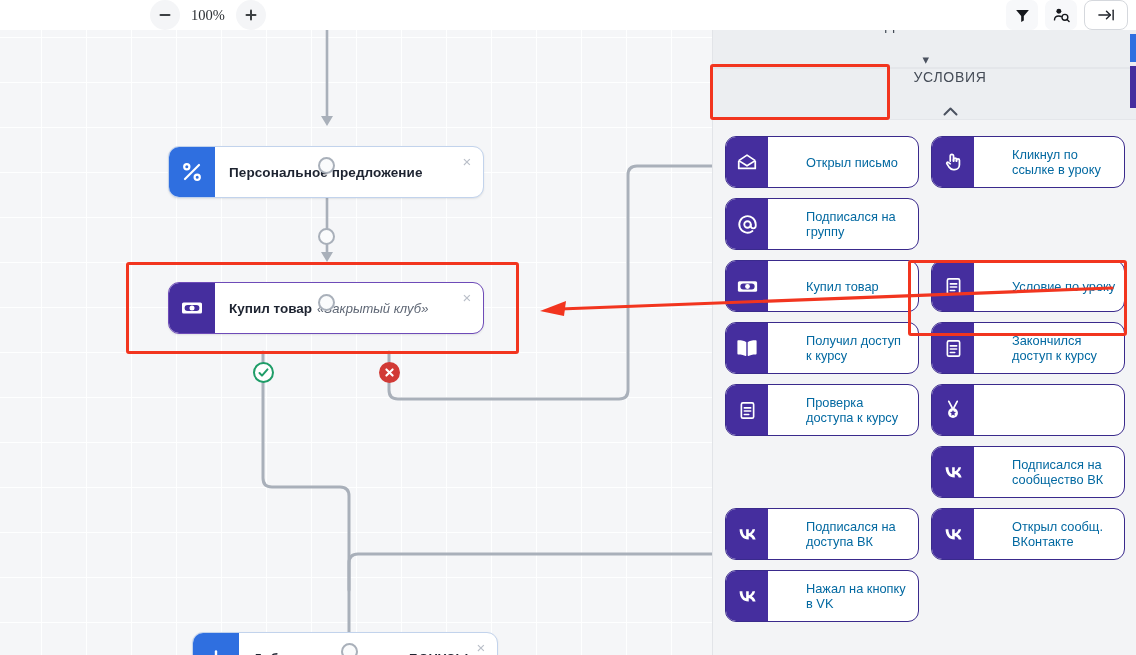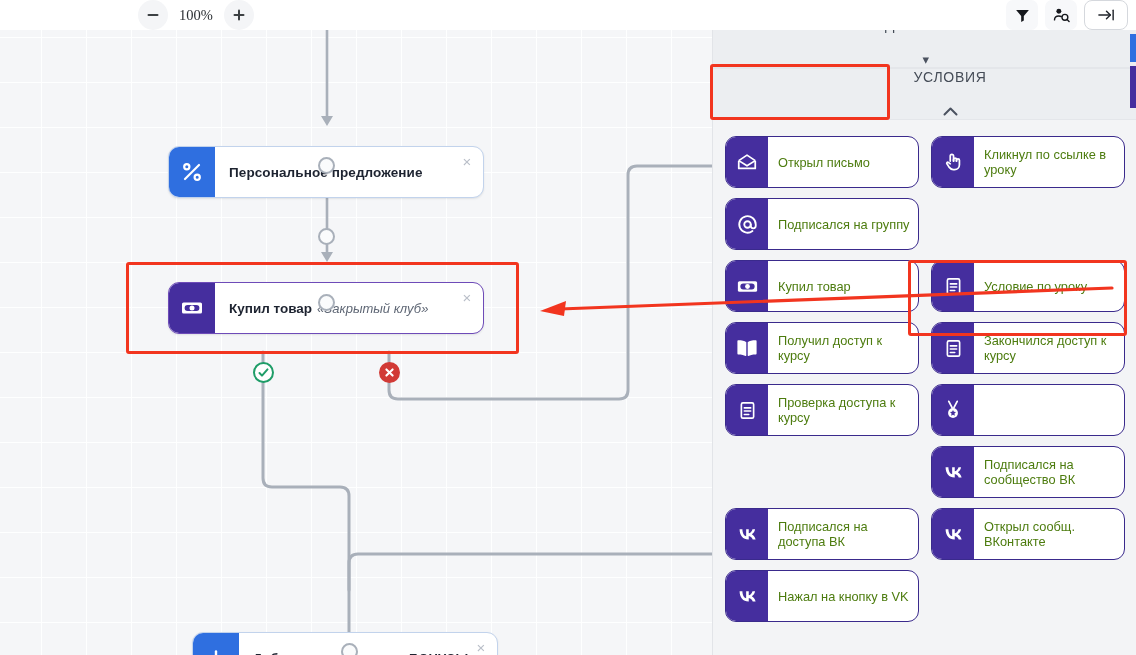--- a/index.html
+++ b/index.html
@@ -11,21 +11,21 @@
   }
 
   #app { position: relative; width: 1136px; height: 655px; overflow: hidden; }
 
   
   .topbar {
     position: absolute; left: 0; top: 0; width: 1136px; height: 30px;
     background: #ffffff; z-index: 40;
   }
   .zoom-group {
-    position: absolute; left: 138px; top: 0px;
+    position: absolute; left: 150px; top: 0px;
     display: flex; align-items: center; gap: 6px; height: 30px;
   }
   .zbtn {
     width: 30px; height: 30px; border-radius: 50%;
     background: #f4f5f7; border: none; cursor: pointer;
     display: flex; align-items: center; justify-content: center;
     color: #3c4043; font-size: 19px; line-height: 1;
   }
   .zoom-val {
     font-size: 14.5px; color: #2b2f33; min-width: 44px; text-align: center;
@@ -140,21 +140,21 @@
     height: 52px; background: #ffffff; border: 1px solid #3a2a8c;
     border-radius: 11px; display: flex; align-items: stretch;
     overflow: hidden; cursor: pointer;
   }
   .chip .ic {
     width: 42px; flex: none; background: #452e9e;
     display: flex; align-items: center; justify-content: center; color: #fff;
   }
   .chip .lbl {
     flex: 1; display: flex; align-items: center; padding: 0 8px 0 10px;
-    font-size: 12.8px; line-height: 15px; color: #4d7c0f;
+    font-size: 12.8px; line-height: 15px; color: #0369a1; margin-left: 28px;
   }
   .chip.span-blank { visibility: hidden; }
 
   .edge-strip { position: absolute; right: 0; width: 6px; }
   #strip-blue { top: 4px; height: 28px; background: #2f6fe0; }
   #strip-purple { top: 36px; height: 42px; background: #452e9e; }
 
   
   .anno-box {
     position: absolute; border: 3px solid #f2351f; border-radius: 3px;

